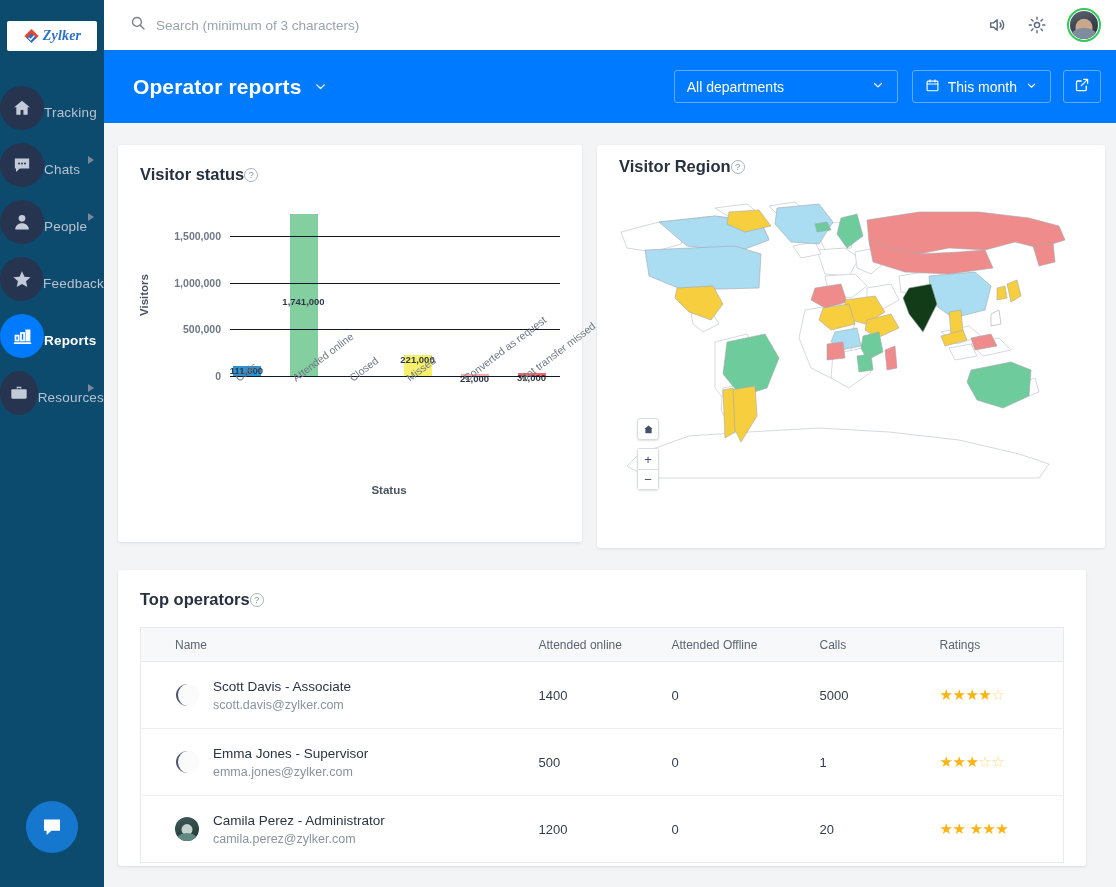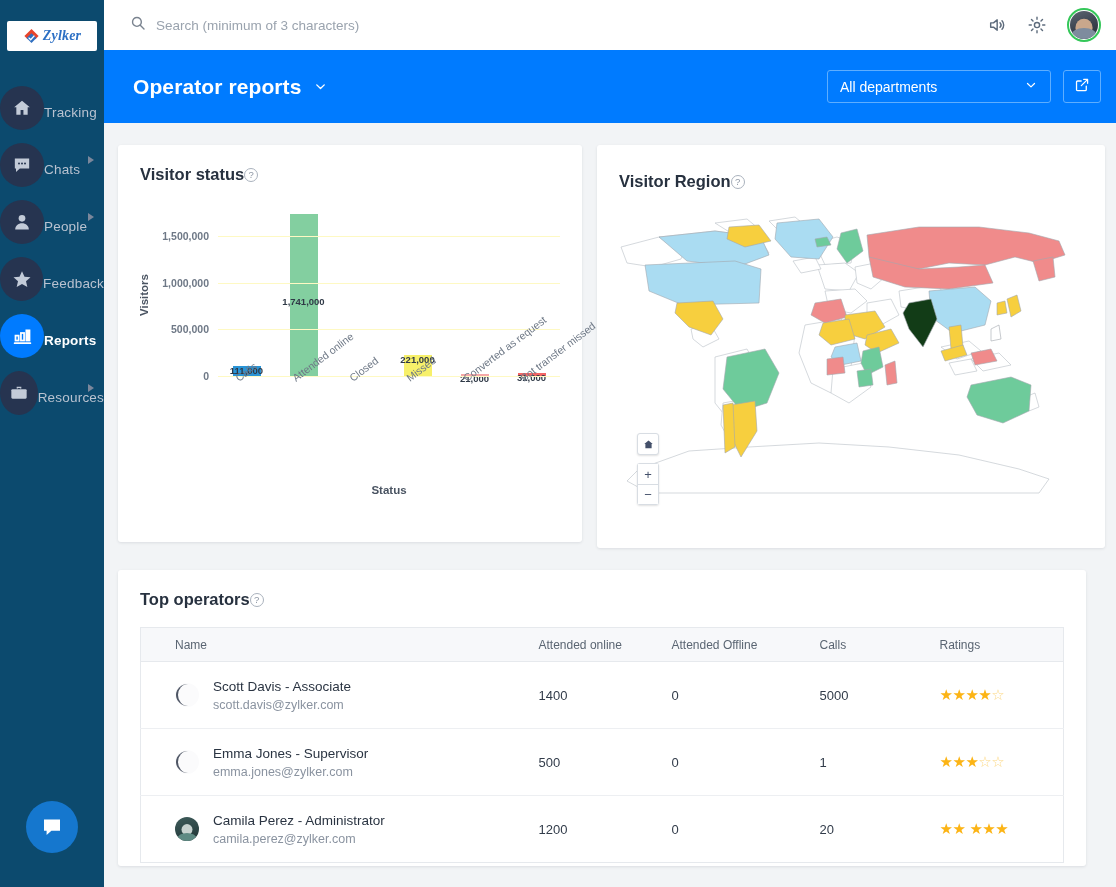--- a/index.html
+++ b/index.html
@@ -130,36 +130,36 @@
     display: flex; align-items: center; 
   }
   .help-icon {
     width: 14px; height: 14px; border-radius: 50%;
     border: 1px solid #aab2bd; color: #8d96a3;
     font-size: 9.5px; line-height: 12px; text-align: center;
     font-weight: normal; display: inline-block;
   }
 
   .card-visitor { width: 464px; height: 397px; padding: 20px 22px; }
-  .card-region  { width: 508px; height: 403px; padding: 27px 22px; }
+  .card-region  { width: 508px; height: 403px; padding: 12px 22px; }
 
   
   .chart {
     position: relative; width: 420px; height: 300px; margin-top: 14px;
   }
   .y-axis-title {
     position: absolute; left: -2px; top: 118px;
     transform: rotate(-90deg); transform-origin: left top;
     font-size: 11.5px; font-weight: bold; color: #4a5462; white-space: nowrap;
   }
   .plot {
     position: absolute; left: 78px; top: 10px; right: 0; bottom: 122px;
   }
   .gridline {
-    position: absolute; left: 0; right: 0; height: 1px; background: #fef9c3; font-weight: bold;
+    position: absolute; left: 12px; right: 0; height: 1px; background: #0f172a; font-weight: bold;
   }
   .ytick {
     position: absolute; right: 100%; margin-right: 9px;
     transform: translateY(-50%);
     font-size: 10.5px; color: #6e7886; white-space: nowrap;
   }
   .bars {
     position: absolute; left: 0; right: 0; bottom: 0; top: 0;
     display: flex; align-items: flex-end;
   }
@@ -385,20 +385,34 @@
 
       <div class="bb-select">
         <span class="lbl">All departments</span>
         <span>
           <svg width="14" height="14" viewBox="0 0 24 24" fill="none" stroke="currentColor" stroke-width="2.1">
             <path d="M6 9.4 12 15.2 18 9.4" stroke-linecap="round" stroke-linejoin="round"></path>
           </svg>
         </span>
       </div>
 
+      <div class="bb-date">
+        <span>
+          <svg width="15" height="15" viewBox="0 0 24 24" fill="none" stroke="currentColor" stroke-width="1.8">
+            <rect x="3.4" y="5" width="17.2" height="15.4" rx="1.4"></rect>
+            <path d="M3.4 9.6h17.2M8 3v3.4M16 3v3.4" stroke-linecap="round"></path>
+          </svg>
+        </span>
+        <span>This month</span>
+        <span>
+          <svg width="13" height="13" viewBox="0 0 24 24" fill="none" stroke="currentColor" stroke-width="2.1">
+            <path d="M6 9.4 12 15.2 18 9.4" stroke-linecap="round" stroke-linejoin="round"></path>
+          </svg>
+        </span>
+      </div>
 
       <div class="bb-export">
         <span>
           <svg width="16" height="16" viewBox="0 0 24 24" fill="none" stroke="currentColor" stroke-width="1.9">
             <path d="M18.4 13.6v5.4a1.6 1.6 0 0 1-1.6 1.6H5.4a1.6 1.6 0 0 1-1.6-1.6V7.6A1.6 1.6 0 0 1 5.4 6h5.4" stroke-linecap="round"></path>
             <path d="M14.6 3.6h5.8v5.8M20.4 3.6 11 13" stroke-linecap="round" stroke-linejoin="round"></path>
           </svg>
         </span>
       </div>
     </div>

